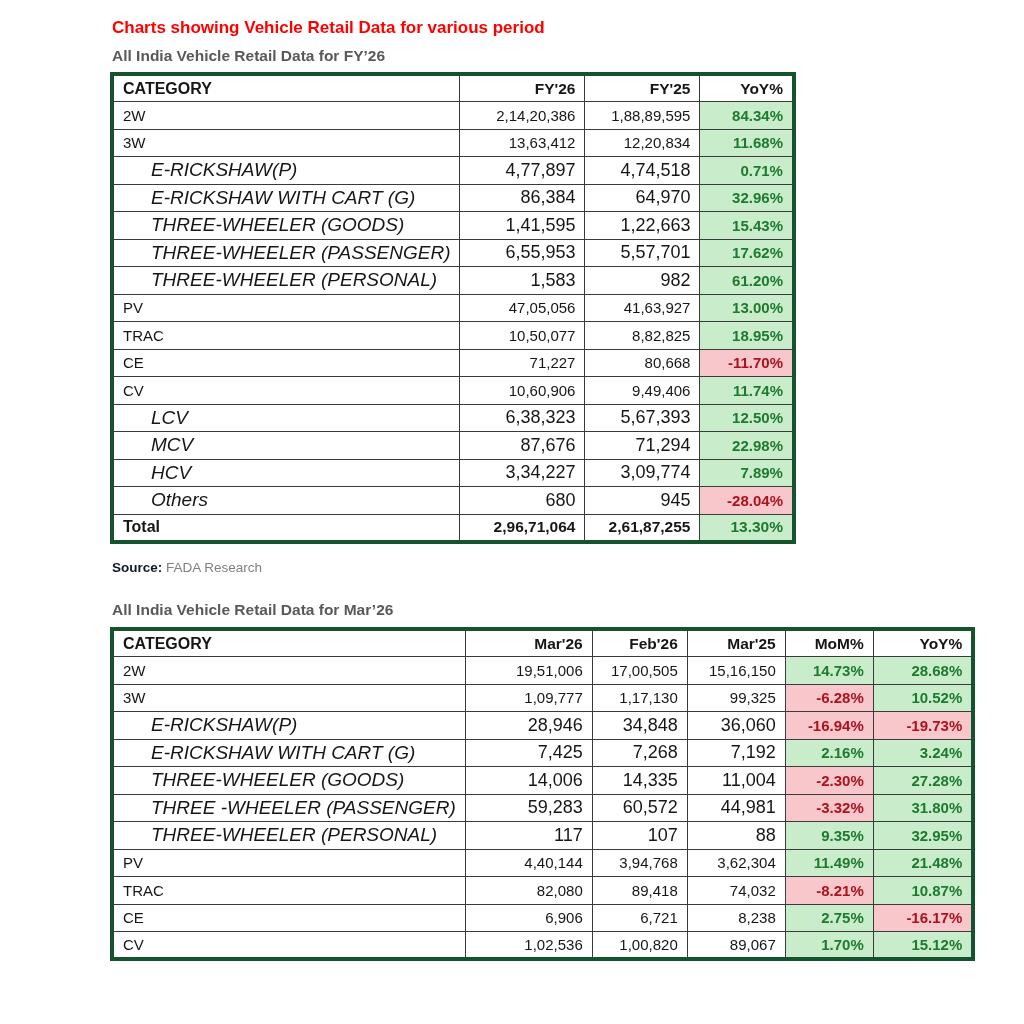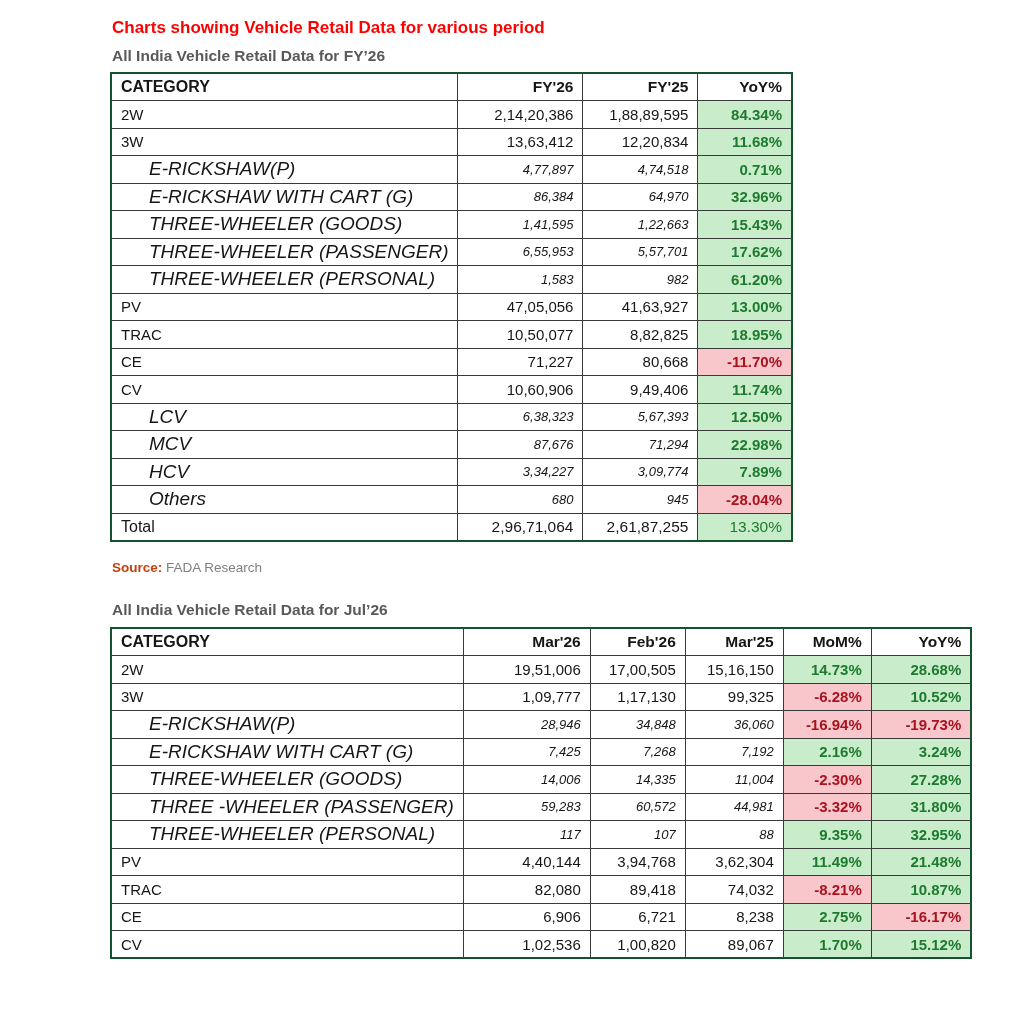--- a/index.html
+++ b/index.html
@@ -30,21 +30,21 @@
     white-space: nowrap;
   }
   #heading-1 { top: 47px; }
   #heading-2 { top: 601px; }
 
   table.data-table {
     position: absolute;
     left: 110px;
     border-collapse: collapse;
     table-layout: fixed;
-    border: 2px solid #14532d;
+    border: 4px solid #14532d;
   }
   #table-1 { top: 72px; }
   #table-2 { top: 627px; }
 
   .data-table th, .data-table td {
     border: 1px solid #3a3a3a;
     height: 27.5px;
     box-sizing: border-box;
     padding: 0 9px;
     font-size: 15px;
@@ -60,24 +60,23 @@
   }
   .data-table th.cat { text-align: left; font-size: 16px; }
   .data-table td.cat { text-align: left; }
   .data-table td.num { text-align: right; }
   tr.sub td.cat {
     font-style: italic;
     padding-left: 37px;
     font-size: 19px;
   }
   tr.sub td.num {
-    font-style: italic;
-    font-size: 13px;
-  }
-  tr.total td { font-weight: normal; font-size: 15.5px; }
+    font-size: 18px;
+  }
+  tr.total td { font-weight: bold; font-size: 15.5px; }
   tr.total td.cat { font-size: 16px; }
   td.pct {
     font-weight: bold;
     text-align: right;
     font-size: 15px;
   }
   td.pct.pos {
     background: var(--pos-bg, #c9ecca);
     color: var(--pos-text, #1d7a2e);
   }
@@ -88,21 +87,21 @@
   .source-note {
     position: absolute;
     left: 112px;
     top: 560px;
     font-size: 13.5px;
     color: #7f7f7f;
     white-space: nowrap;
   }
   .source-note .src-label {
     font-weight: bold;
-    color: #c2410c;
+    color: #0f172a;
   }
 </style>
 </head>
 <body>
 
 <div class="page-title">Charts showing Vehicle Retail Data for various period</div>
 
 <div class="section-heading" id="heading-1">All India Vehicle Retail Data for FY’26</div>
 
 <table class="data-table" id="table-1">
@@ -218,21 +217,21 @@
         <td class="pct pos">13.30%</td>
       </tr>
     </tbody>
 </table>
 
 <div class="source-note">
   <span class="src-label">Source:</span>
   <span class="src-value">FADA Research</span>
 </div>
 
-<div class="section-heading" id="heading-2">All India Vehicle Retail Data for Jul’26</div>
+<div class="section-heading" id="heading-2">All India Vehicle Retail Data for Mar’26</div>
 
 <table class="data-table" id="table-2">
   <colgroup>
     <col style="width:251px">
       <col style="width:127px">
       <col style="width:95px">
       <col style="width:98px">
       <col style="width:88px">
       <col style="width:100px">
   </colgroup>

